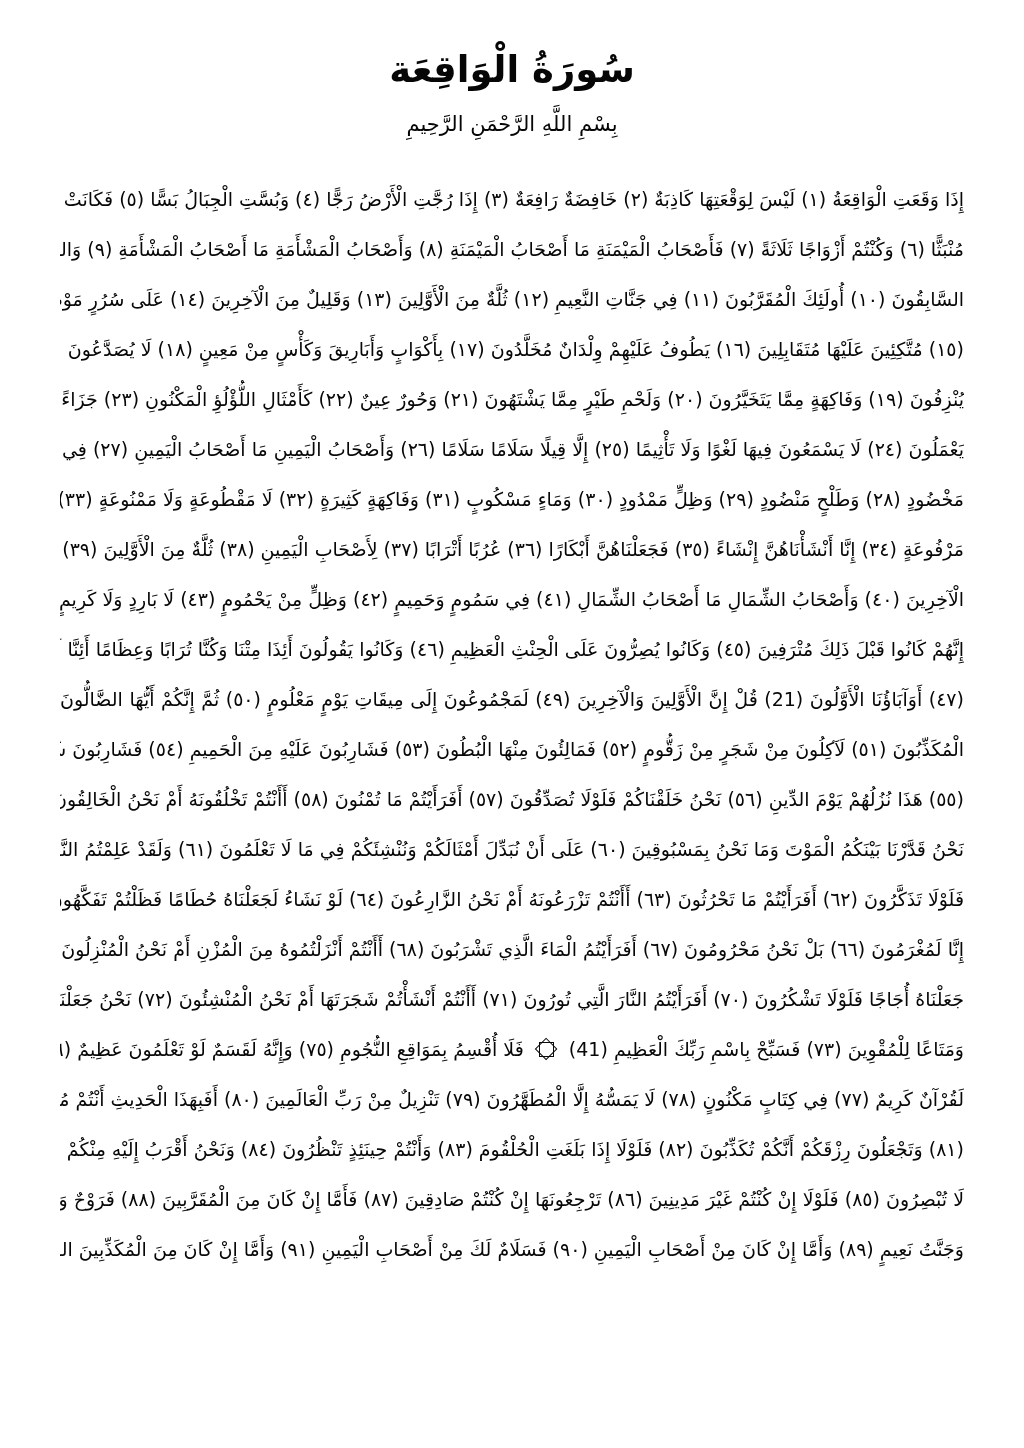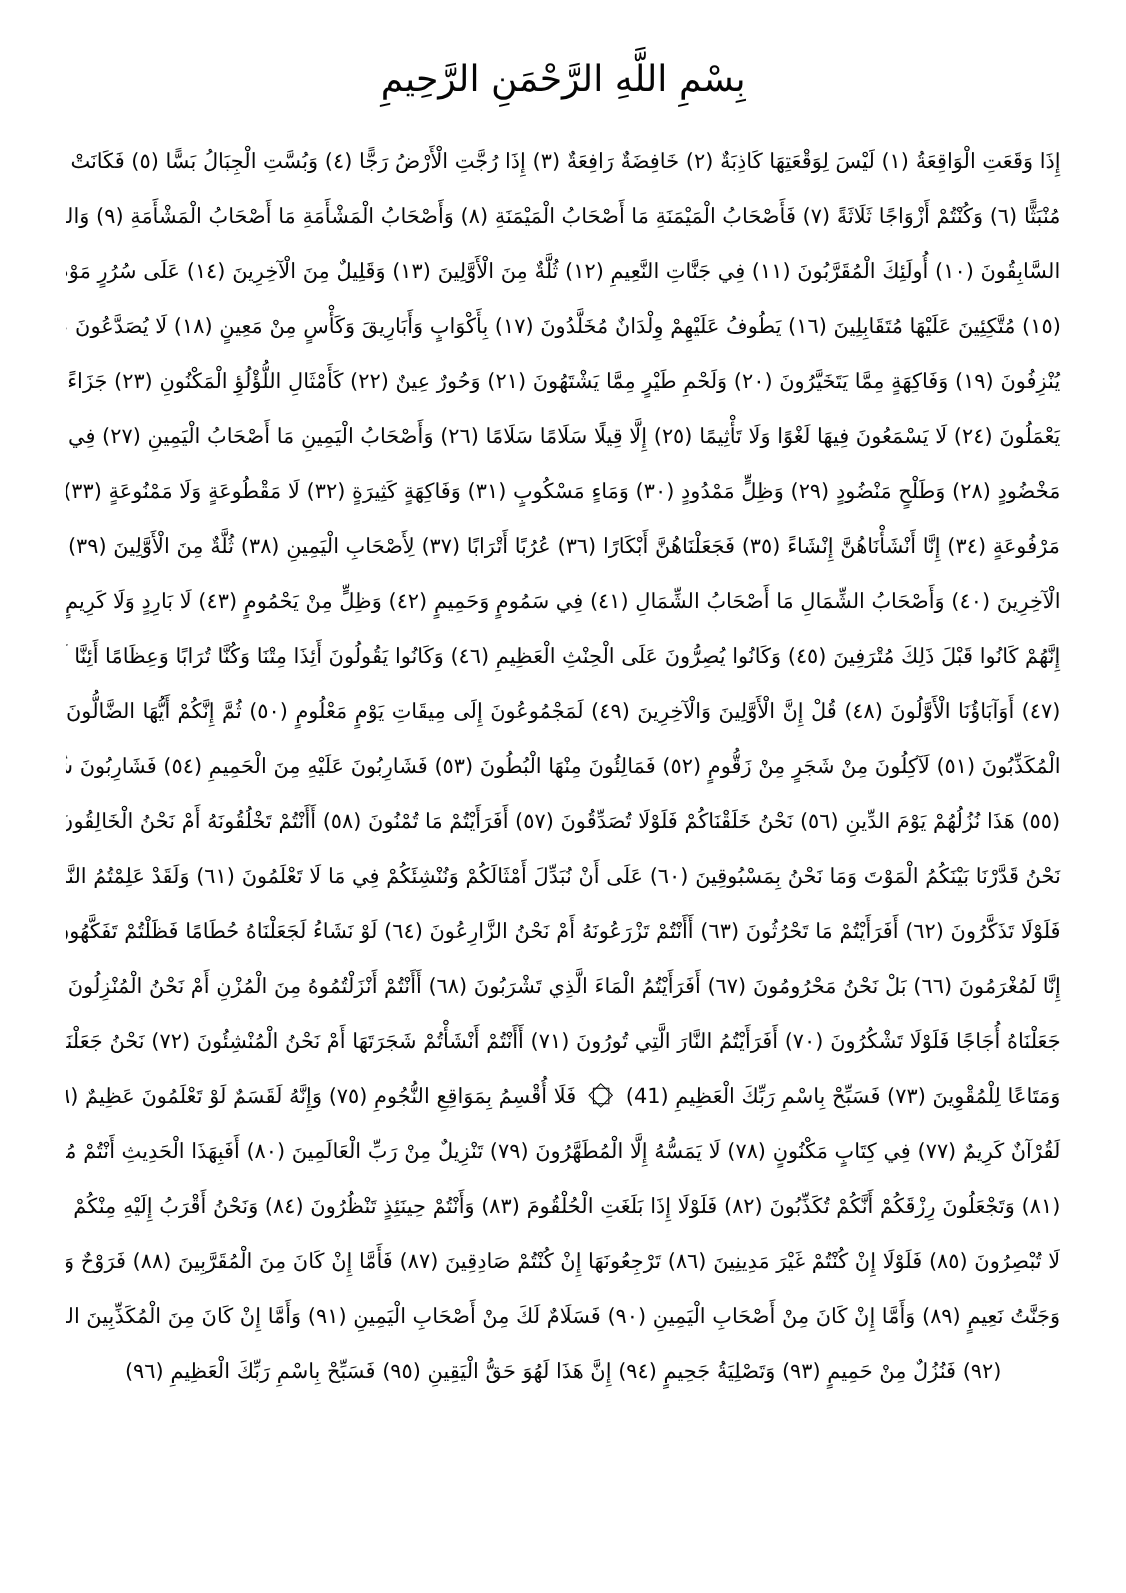--- a/index.html
+++ b/index.html
@@ -17,21 +17,21 @@
   }
   .title{
     text-align:center;
     font-size:37px;
     font-weight:700;
     line-height:52px;
     color:#060606;
   }
   .bismillah{
     text-align:center;
-    font-size:33px;
+    font-size:21px;
     font-weight:400;
     margin-top:8px;
     line-height:40px;
     color:#060606;
   }
   .text-block{
     margin:30px 60px 0 60px;
     direction:rtl;
   }
   .line{
@@ -64,45 +64,45 @@
     inset:-1.6px;
     border:1.6px solid #0a0a0a;
     transform:rotate(45deg);
   }
 </style>
 </head>
 <body>
 
 <div class="page">
 
+  <div class="title">سُورَةُ الْوَاقِعَة</div>
   <div class="bismillah">بِسْمِ اللَّهِ الرَّحْمَنِ الرَّحِيمِ</div>
 
   <div class="text-block">
     <div class="line">إِذَا وَقَعَتِ الْوَاقِعَةُ (١) لَيْسَ لِوَقْعَتِهَا كَاذِبَةٌ (٢) خَافِضَةٌ رَافِعَةٌ (٣) إِذَا رُجَّتِ الْأَرْضُ رَجًّا (٤) وَبُسَّتِ الْجِبَالُ بَسًّا (٥) فَكَانَتْ هَبَاءً</div>
     <div class="line">مُنْبَثًّا (٦) وَكُنْتُمْ أَزْوَاجًا ثَلَاثَةً (٧) فَأَصْحَابُ الْمَيْمَنَةِ مَا أَصْحَابُ الْمَيْمَنَةِ (٨) وَأَصْحَابُ الْمَشْأَمَةِ مَا أَصْحَابُ الْمَشْأَمَةِ (٩) وَالسَّابِقُونَ</div>
     <div class="line">السَّابِقُونَ (١٠) أُولَئِكَ الْمُقَرَّبُونَ (١١) فِي جَنَّاتِ النَّعِيمِ (١٢) ثُلَّةٌ مِنَ الْأَوَّلِينَ (١٣) وَقَلِيلٌ مِنَ الْآخِرِينَ (١٤) عَلَى سُرُرٍ مَوْضُونَةٍ</div>
     <div class="line">(١٥) مُتَّكِئِينَ عَلَيْهَا مُتَقَابِلِينَ (١٦) يَطُوفُ عَلَيْهِمْ وِلْدَانٌ مُخَلَّدُونَ (١٧) بِأَكْوَابٍ وَأَبَارِيقَ وَكَأْسٍ مِنْ مَعِينٍ (١٨) لَا يُصَدَّعُونَ عَنْهَا وَلَا</div>
     <div class="line">يُنْزِفُونَ (١٩) وَفَاكِهَةٍ مِمَّا يَتَخَيَّرُونَ (٢٠) وَلَحْمِ طَيْرٍ مِمَّا يَشْتَهُونَ (٢١) وَحُورٌ عِينٌ (٢٢) كَأَمْثَالِ اللُّؤْلُؤِ الْمَكْنُونِ (٢٣) جَزَاءً بِمَا كَانُوا</div>
     <div class="line">يَعْمَلُونَ (٢٤) لَا يَسْمَعُونَ فِيهَا لَغْوًا وَلَا تَأْثِيمًا (٢٥) إِلَّا قِيلًا سَلَامًا سَلَامًا (٢٦) وَأَصْحَابُ الْيَمِينِ مَا أَصْحَابُ الْيَمِينِ (٢٧) فِي سِدْرٍ</div>
     <div class="line">مَخْضُودٍ (٢٨) وَطَلْحٍ مَنْضُودٍ (٢٩) وَظِلٍّ مَمْدُودٍ (٣٠) وَمَاءٍ مَسْكُوبٍ (٣١) وَفَاكِهَةٍ كَثِيرَةٍ (٣٢) لَا مَقْطُوعَةٍ وَلَا مَمْنُوعَةٍ (٣٣) وَفُرُشٍ</div>
     <div class="line">مَرْفُوعَةٍ (٣٤) إِنَّا أَنْشَأْنَاهُنَّ إِنْشَاءً (٣٥) فَجَعَلْنَاهُنَّ أَبْكَارًا (٣٦) عُرُبًا أَتْرَابًا (٣٧) لِأَصْحَابِ الْيَمِينِ (٣٨) ثُلَّةٌ مِنَ الْأَوَّلِينَ (٣٩) وَثُلَّةٌ مِنَ</div>
     <div class="line">الْآخِرِينَ (٤٠) وَأَصْحَابُ الشِّمَالِ مَا أَصْحَابُ الشِّمَالِ (٤١) فِي سَمُومٍ وَحَمِيمٍ (٤٢) وَظِلٍّ مِنْ يَحْمُومٍ (٤٣) لَا بَارِدٍ وَلَا كَرِيمٍ (٤٤)</div>
     <div class="line">إِنَّهُمْ كَانُوا قَبْلَ ذَلِكَ مُتْرَفِينَ (٤٥) وَكَانُوا يُصِرُّونَ عَلَى الْحِنْثِ الْعَظِيمِ (٤٦) وَكَانُوا يَقُولُونَ أَئِذَا مِتْنَا وَكُنَّا تُرَابًا وَعِظَامًا أَئِنَّا لَمَبْعُوثُونَ</div>
-    <div class="line">(٤٧) أَوَآبَاؤُنَا الْأَوَّلُونَ (٤٨) قُلْ إِنَّ الْأَوَّلِينَ وَالْآخِرِينَ (٤٩) لَمَجْمُوعُونَ إِلَى مِيقَاتِ يَوْمٍ مَعْلُومٍ (٥٠) ثُمَّ إِنَّكُمْ أَيُّهَا الضَّالُّونَ</div>
+    <div class="line">(٤٧) أَوَآبَاؤُنَا الْأَوَّلُونَ (21) قُلْ إِنَّ الْأَوَّلِينَ وَالْآخِرِينَ (٤٩) لَمَجْمُوعُونَ إِلَى مِيقَاتِ يَوْمٍ مَعْلُومٍ (٥٠) ثُمَّ إِنَّكُمْ أَيُّهَا الضَّالُّونَ</div>
     <div class="line">الْمُكَذِّبُونَ (٥١) لَآكِلُونَ مِنْ شَجَرٍ مِنْ زَقُّومٍ (٥٢) فَمَالِئُونَ مِنْهَا الْبُطُونَ (٥٣) فَشَارِبُونَ عَلَيْهِ مِنَ الْحَمِيمِ (٥٤) فَشَارِبُونَ شُرْبَ الْهِيمِ</div>
     <div class="line">(٥٥) هَذَا نُزُلُهُمْ يَوْمَ الدِّينِ (٥٦) نَحْنُ خَلَقْنَاكُمْ فَلَوْلَا تُصَدِّقُونَ (٥٧) أَفَرَأَيْتُمْ مَا تُمْنُونَ (٥٨) أَأَنْتُمْ تَخْلُقُونَهُ أَمْ نَحْنُ الْخَالِقُونَ (٥٩)</div>
     <div class="line">نَحْنُ قَدَّرْنَا بَيْنَكُمُ الْمَوْتَ وَمَا نَحْنُ بِمَسْبُوقِينَ (٦٠) عَلَى أَنْ نُبَدِّلَ أَمْثَالَكُمْ وَنُنْشِئَكُمْ فِي مَا لَا تَعْلَمُونَ (٦١) وَلَقَدْ عَلِمْتُمُ النَّشْأَةَ الْأُولَى</div>
     <div class="line">فَلَوْلَا تَذَكَّرُونَ (٦٢) أَفَرَأَيْتُمْ مَا تَحْرُثُونَ (٦٣) أَأَنْتُمْ تَزْرَعُونَهُ أَمْ نَحْنُ الزَّارِعُونَ (٦٤) لَوْ نَشَاءُ لَجَعَلْنَاهُ حُطَامًا فَظَلْتُمْ تَفَكَّهُونَ (٦٥)</div>
     <div class="line">إِنَّا لَمُغْرَمُونَ (٦٦) بَلْ نَحْنُ مَحْرُومُونَ (٦٧) أَفَرَأَيْتُمُ الْمَاءَ الَّذِي تَشْرَبُونَ (٦٨) أَأَنْتُمْ أَنْزَلْتُمُوهُ مِنَ الْمُزْنِ أَمْ نَحْنُ الْمُنْزِلُونَ (٦٩) لَوْ نَشَاءُ</div>
     <div class="line">جَعَلْنَاهُ أُجَاجًا فَلَوْلَا تَشْكُرُونَ (٧٠) أَفَرَأَيْتُمُ النَّارَ الَّتِي تُورُونَ (٧١) أَأَنْتُمْ أَنْشَأْتُمْ شَجَرَتَهَا أَمْ نَحْنُ الْمُنْشِئُونَ (٧٢) نَحْنُ جَعَلْنَاهَا تَذْكِرَةً</div>
     <div class="line">
       <span>وَمَتَاعًا لِلْمُقْوِينَ (٧٣) فَسَبِّحْ بِاسْمِ رَبِّكَ الْعَظِيمِ (41)</span>
       <span class="hizb"></span>
       <span>فَلَا أُقْسِمُ بِمَوَاقِعِ النُّجُومِ (٧٥) وَإِنَّهُ لَقَسَمٌ لَوْ تَعْلَمُونَ عَظِيمٌ (٧٦) إِنَّهُ</span>
     </div>
     <div class="line">لَقُرْآنٌ كَرِيمٌ (٧٧) فِي كِتَابٍ مَكْنُونٍ (٧٨) لَا يَمَسُّهُ إِلَّا الْمُطَهَّرُونَ (٧٩) تَنْزِيلٌ مِنْ رَبِّ الْعَالَمِينَ (٨٠) أَفَبِهَذَا الْحَدِيثِ أَنْتُمْ مُدْهِنُونَ</div>
     <div class="line">(٨١) وَتَجْعَلُونَ رِزْقَكُمْ أَنَّكُمْ تُكَذِّبُونَ (٨٢) فَلَوْلَا إِذَا بَلَغَتِ الْحُلْقُومَ (٨٣) وَأَنْتُمْ حِينَئِذٍ تَنْظُرُونَ (٨٤) وَنَحْنُ أَقْرَبُ إِلَيْهِ مِنْكُمْ وَلَكِنْ</div>
     <div class="line">لَا تُبْصِرُونَ (٨٥) فَلَوْلَا إِنْ كُنْتُمْ غَيْرَ مَدِينِينَ (٨٦) تَرْجِعُونَهَا إِنْ كُنْتُمْ صَادِقِينَ (٨٧) فَأَمَّا إِنْ كَانَ مِنَ الْمُقَرَّبِينَ (٨٨) فَرَوْحٌ وَرَيْحَانٌ</div>
     <div class="line">وَجَنَّتُ نَعِيمٍ (٨٩) وَأَمَّا إِنْ كَانَ مِنْ أَصْحَابِ الْيَمِينِ (٩٠) فَسَلَامٌ لَكَ مِنْ أَصْحَابِ الْيَمِينِ (٩١) وَأَمَّا إِنْ كَانَ مِنَ الْمُكَذِّبِينَ الضَّالِّينَ</div>
-    <div class="line last">(٩٢) فَنُزُلٌ مِنْ حَمِيمٍ (٩٣) وَتَصْلِيَةُ جَحِيمٍ (٩٤) إِنَّ هَذَا لَهُوَ حَقُّ الْيَقِينِ (٩٥) فَسَبِّحْ بِاسْمِ رَبِّكَ الْعَظِيمِ (٩٦)</div>
   </div>
 
 </div>
 
 </body></html>

